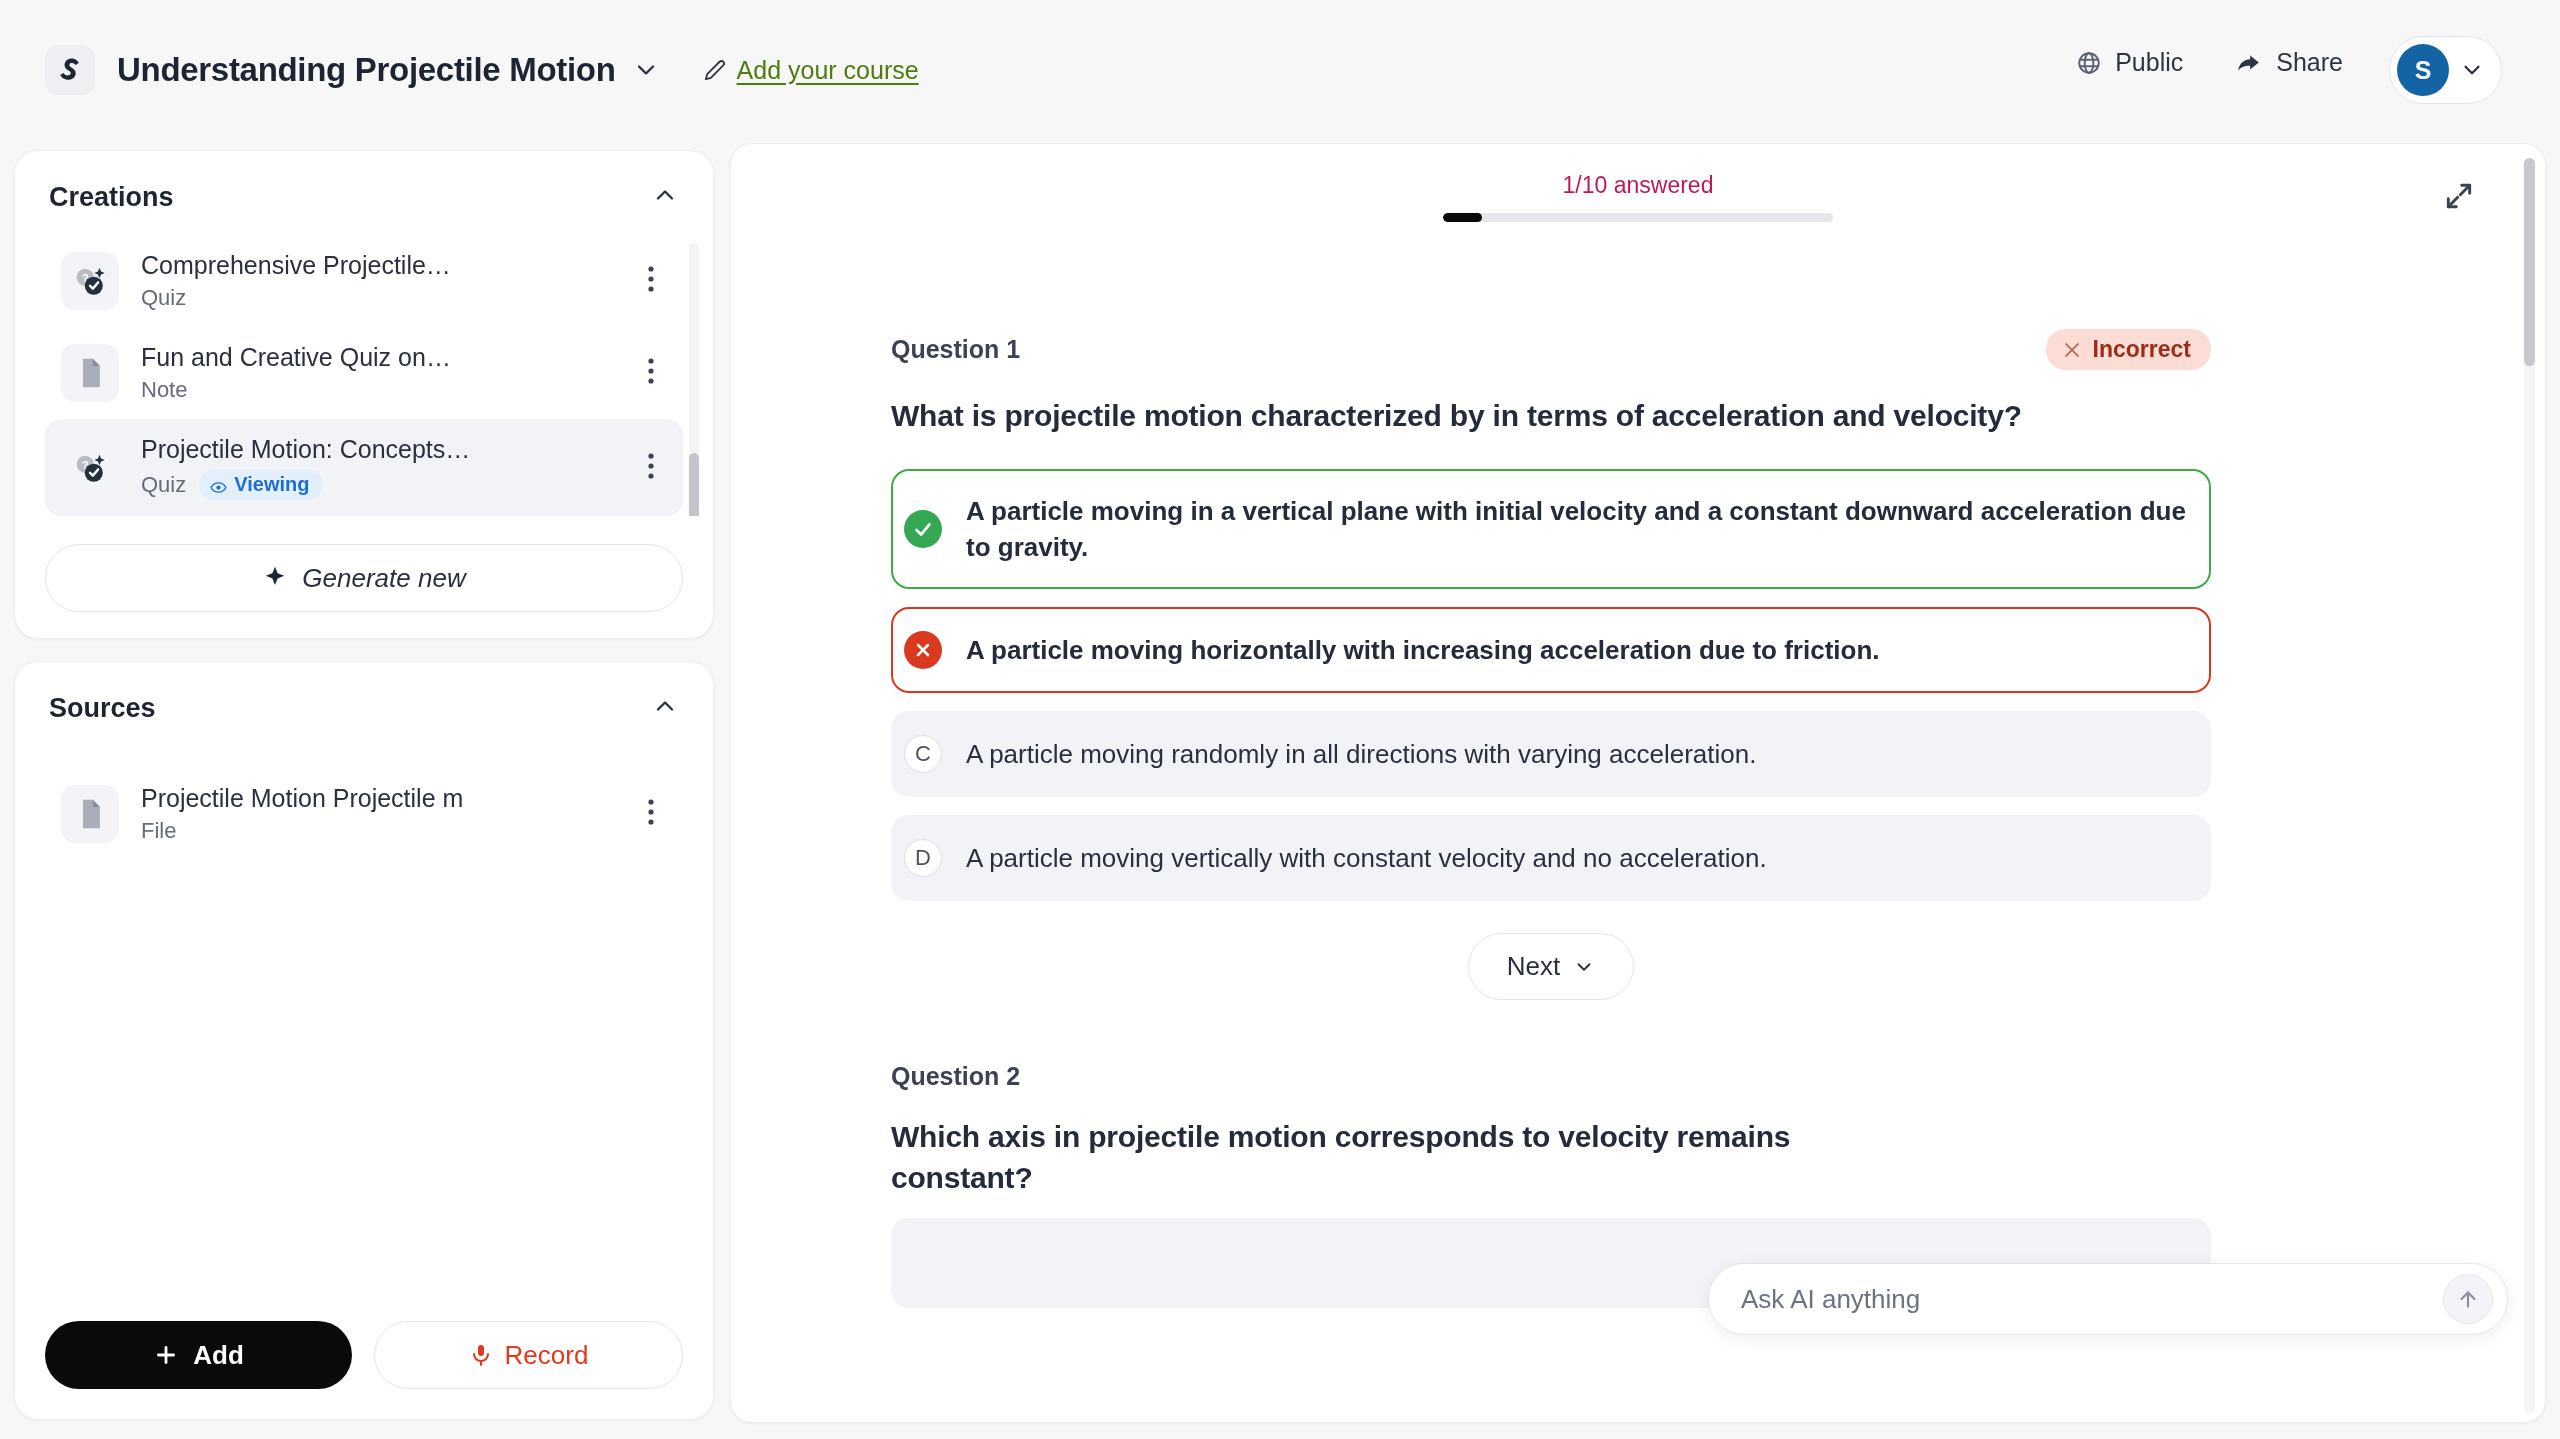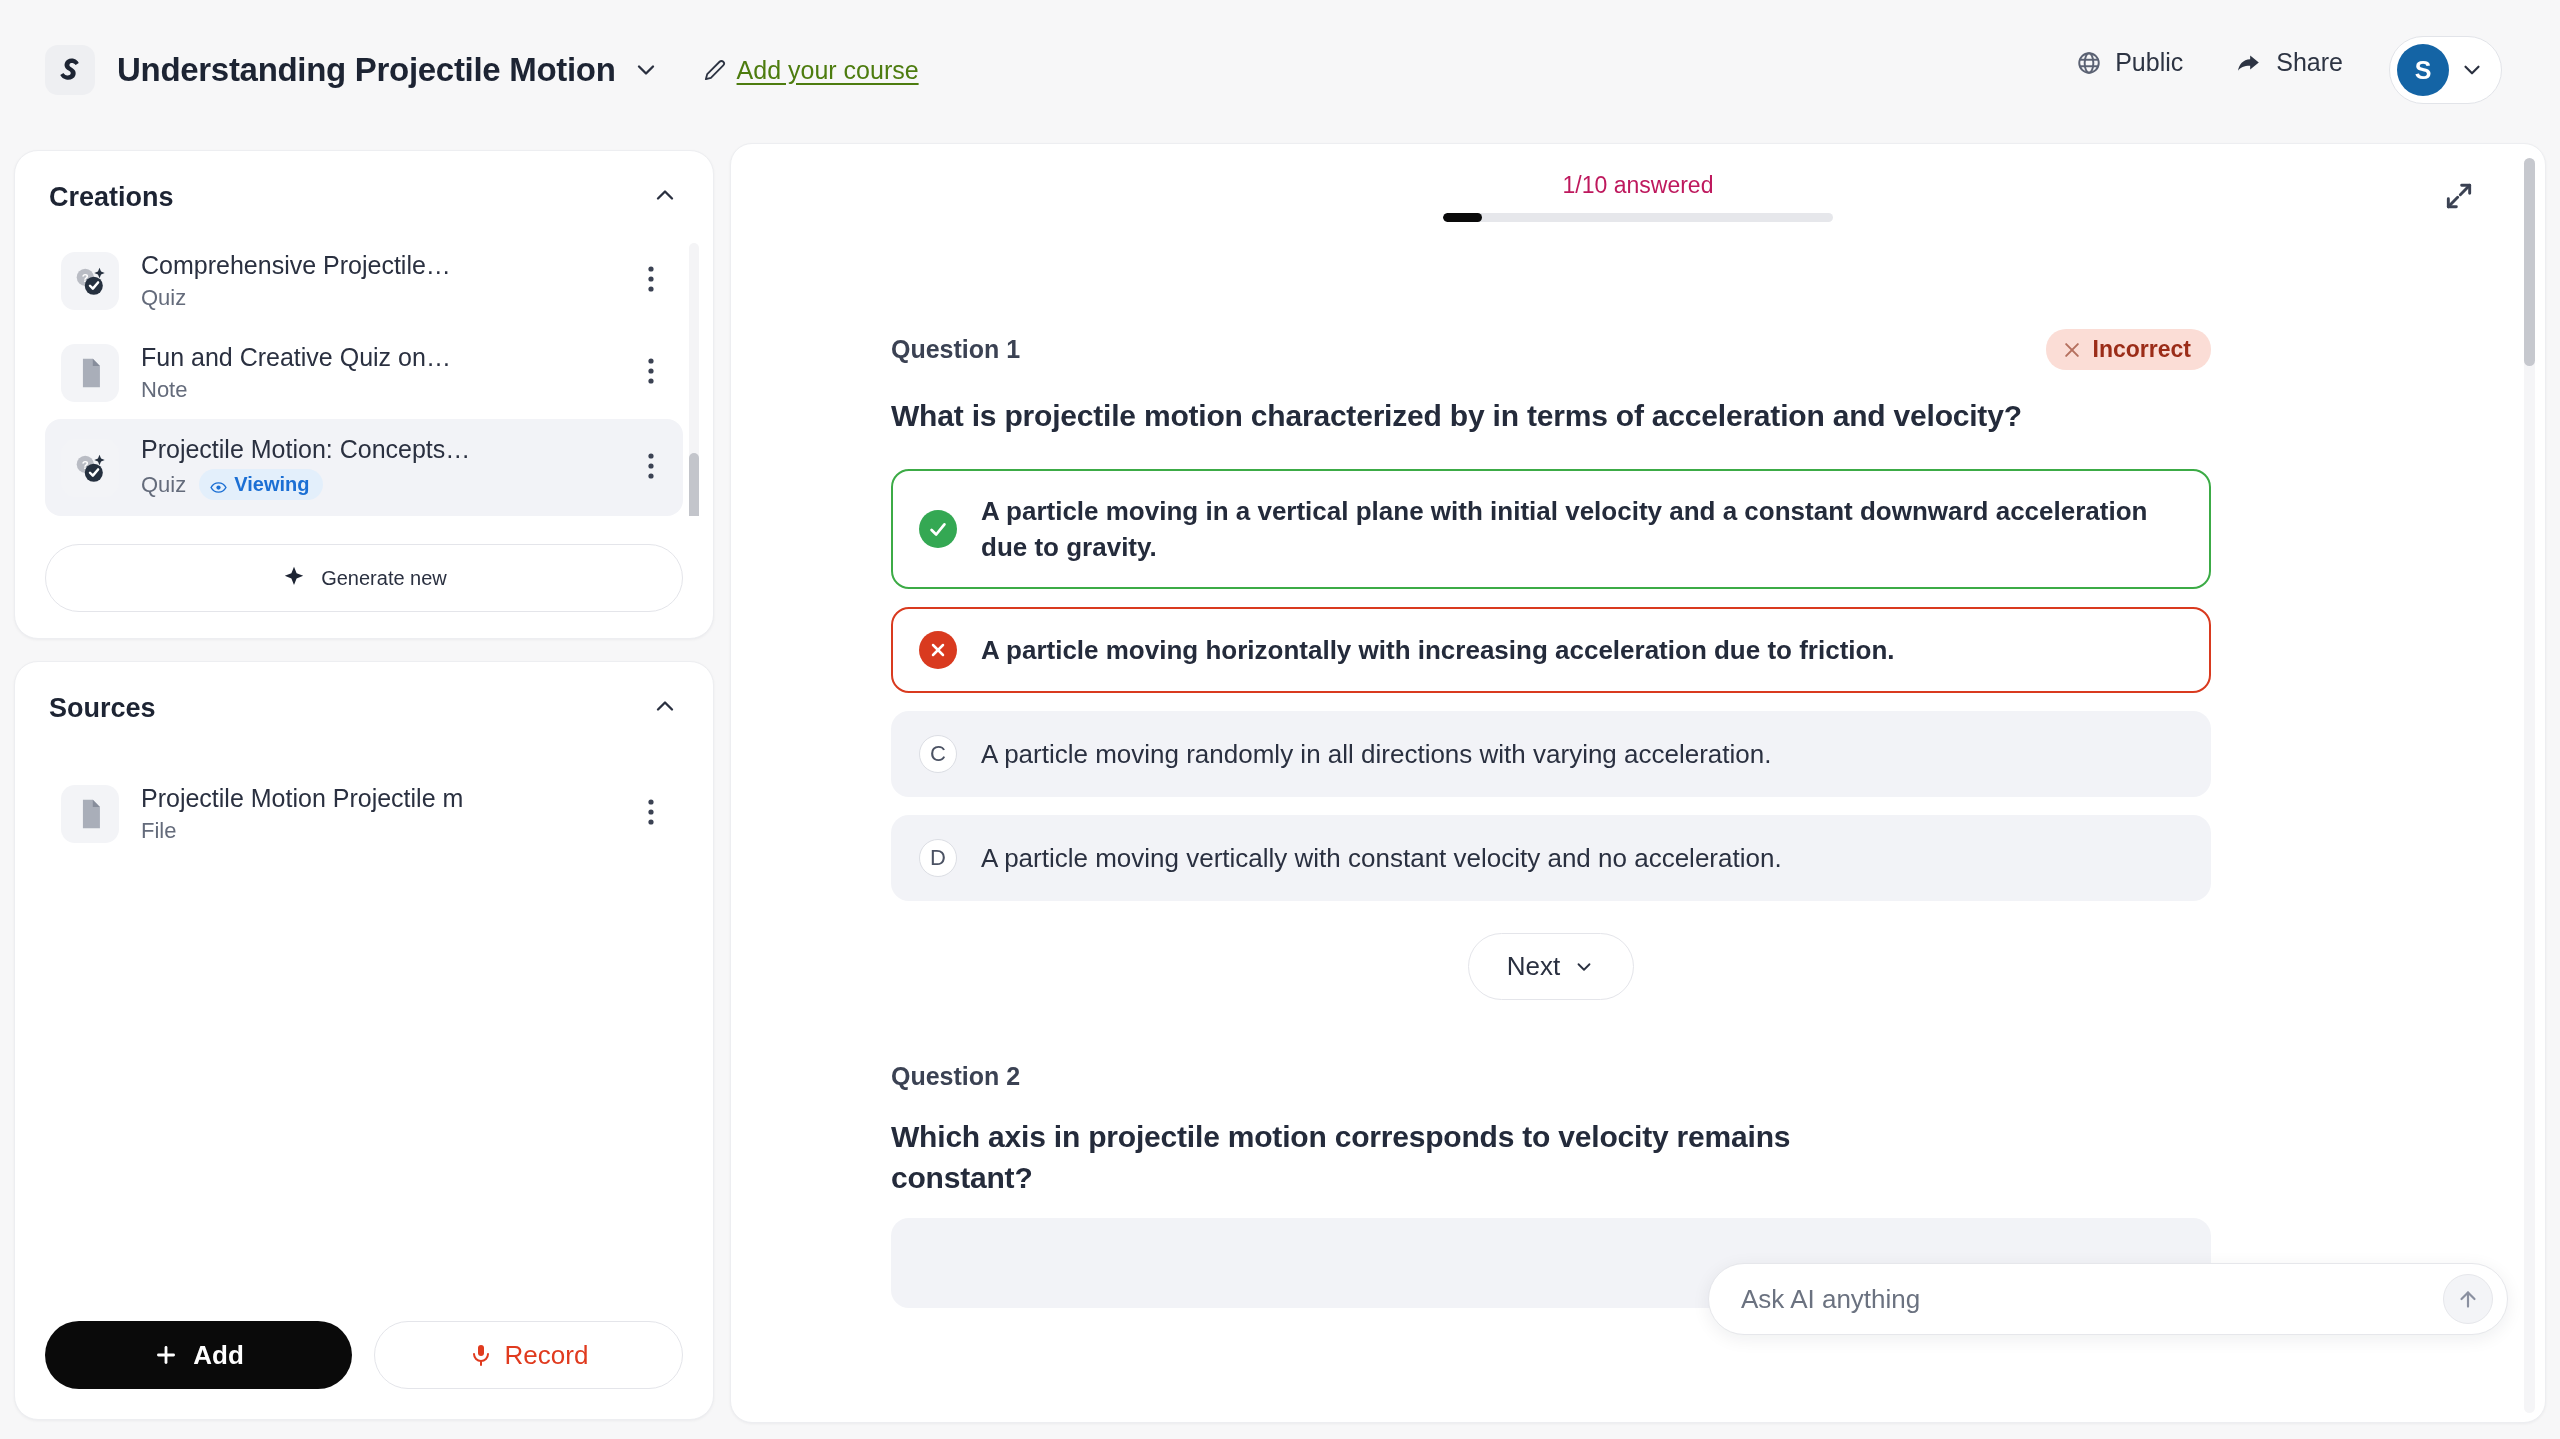--- a/index.html
+++ b/index.html
@@ -98,21 +98,21 @@
     background: #F4F4F6; border-radius: 6px;
   }
   .list-scrollbar .thumb {
     position: absolute; left: 0; bottom: 0; width: 10px; height: 105px;
     background: #C3C5CB; border-radius: 6px;
   }
   .generate-btn {
     margin: 28px 30px 0 30px; height: 68px; border: 1px solid #E4E5EA;
     border-radius: 40px; background: #fff; display: flex; align-items: center;
     justify-content: center; gap: 14px; cursor: pointer;
-    font-size: 20px; color: #2A3040; font-family: "Liberation Sans", sans-serif;
+    font-size: 26px; color: #2A3040; font-family: "Liberation Sans", sans-serif; font-style: italic;
   }
   .sources-card { padding: 30px 0 0 0; flex: 1; display: flex; flex-direction: column; }
   .sources-list { padding: 22px 30px 0 30px; flex: 1; }
   .bottom-actions {
     display: flex; gap: 22px; padding: 0 30px 30px 30px;
   }
   .btn-add {
     flex: 1; height: 68px; border-radius: 40px; background: #0A0A0A; color: #fff;
     display: flex; align-items: center; justify-content: center; gap: 14px;
     font-size: 26px; font-weight: 600; border: none; cursor: pointer;
@@ -163,21 +163,21 @@
     display: inline-flex; align-items: center; gap: 11px;
     background: #FBDDD6; color: #9B2C18; font-size: 23px; font-weight: 600;
     border-radius: 20px; padding: 7px 20px 7px 16px;
   }
   .q-text {
     font-size: 30px; font-weight: 700; color: #242B3B; line-height: 1.35;
     margin-bottom: 32px; letter-spacing: -0.2px;
   }
   .option {
     display: flex; align-items: center; gap: 24px;
-    border-radius: 18px; padding: 22px 26px; margin-bottom: 18px; cursor: pointer;
+    border-radius: 18px; padding: 22px 11px; margin-bottom: 18px; cursor: pointer;
   }
   .option.correct { background: #fff; border: 2px solid #3CAB46; }
   .option.wrong   { background: #fff; border: 2px solid #D93A1F; }
   .option.plain   { background: #F2F3F7; border: 2px solid transparent; }
   .opt-mark { flex-shrink: 0; width: 38px; height: 38px; }
   .circle-green {
     width: 38px; height: 38px; border-radius: 50%; background: #34A853;
     display: flex; align-items: center; justify-content: center;
   }
   .circle-red {

